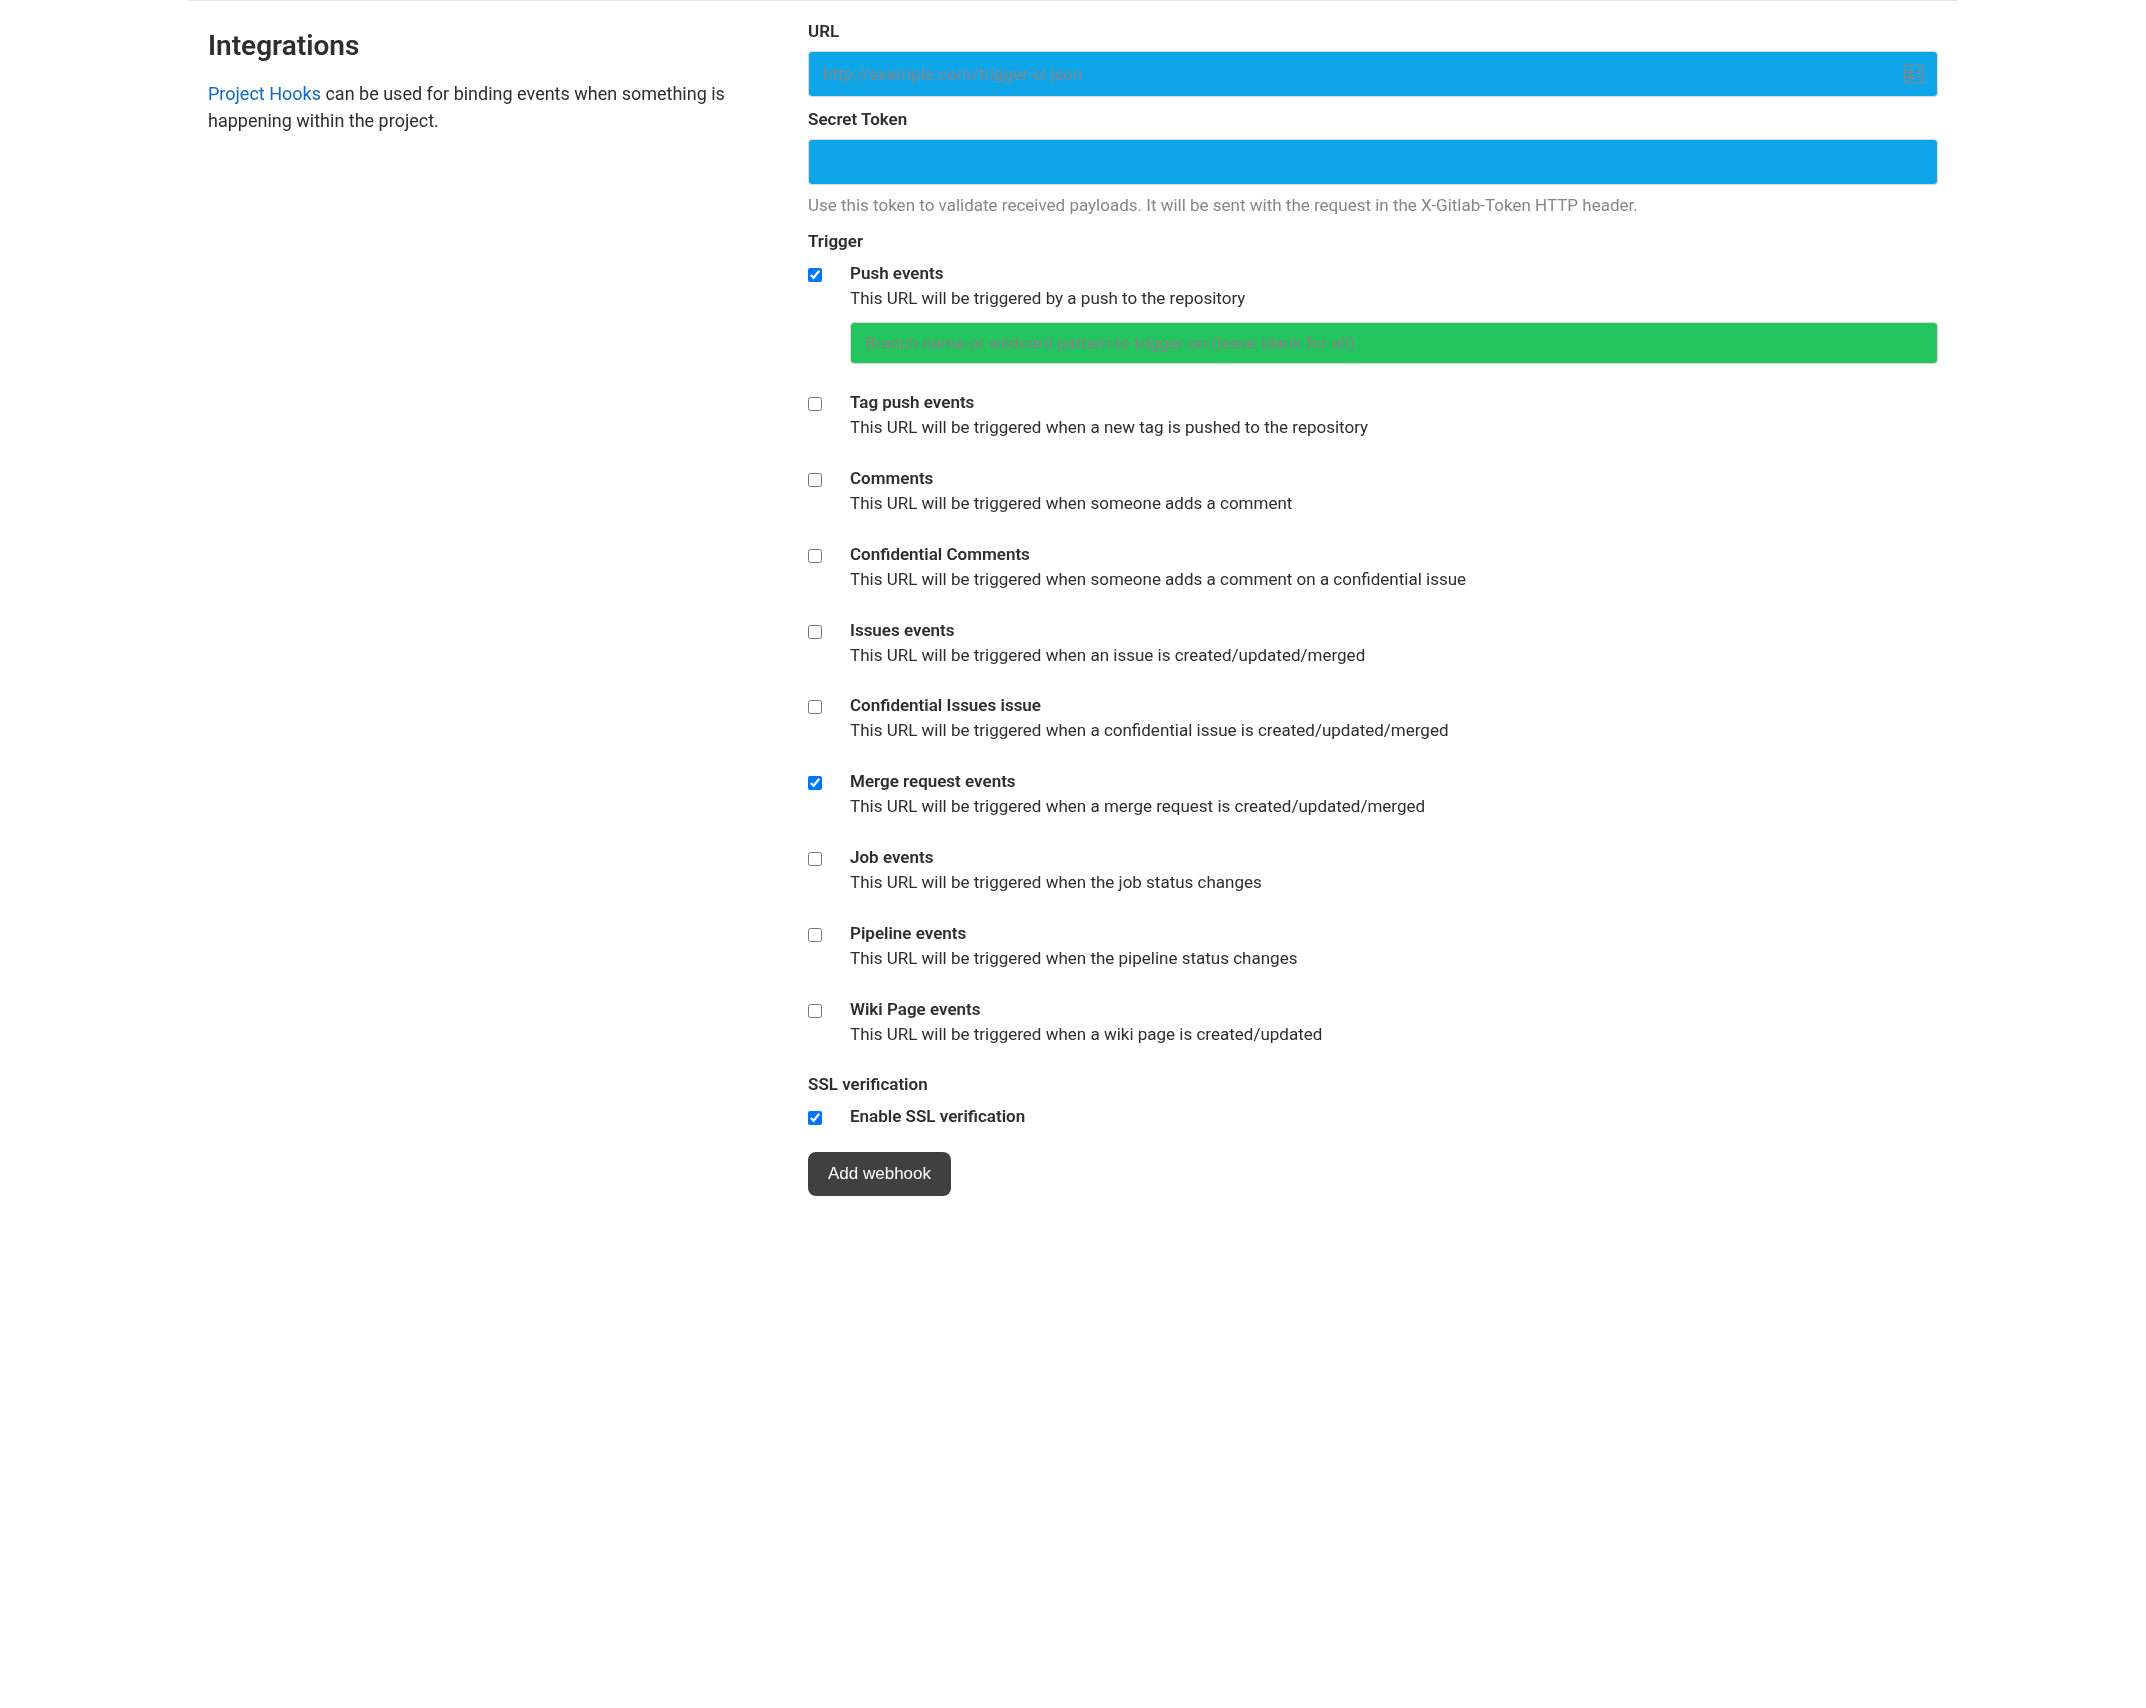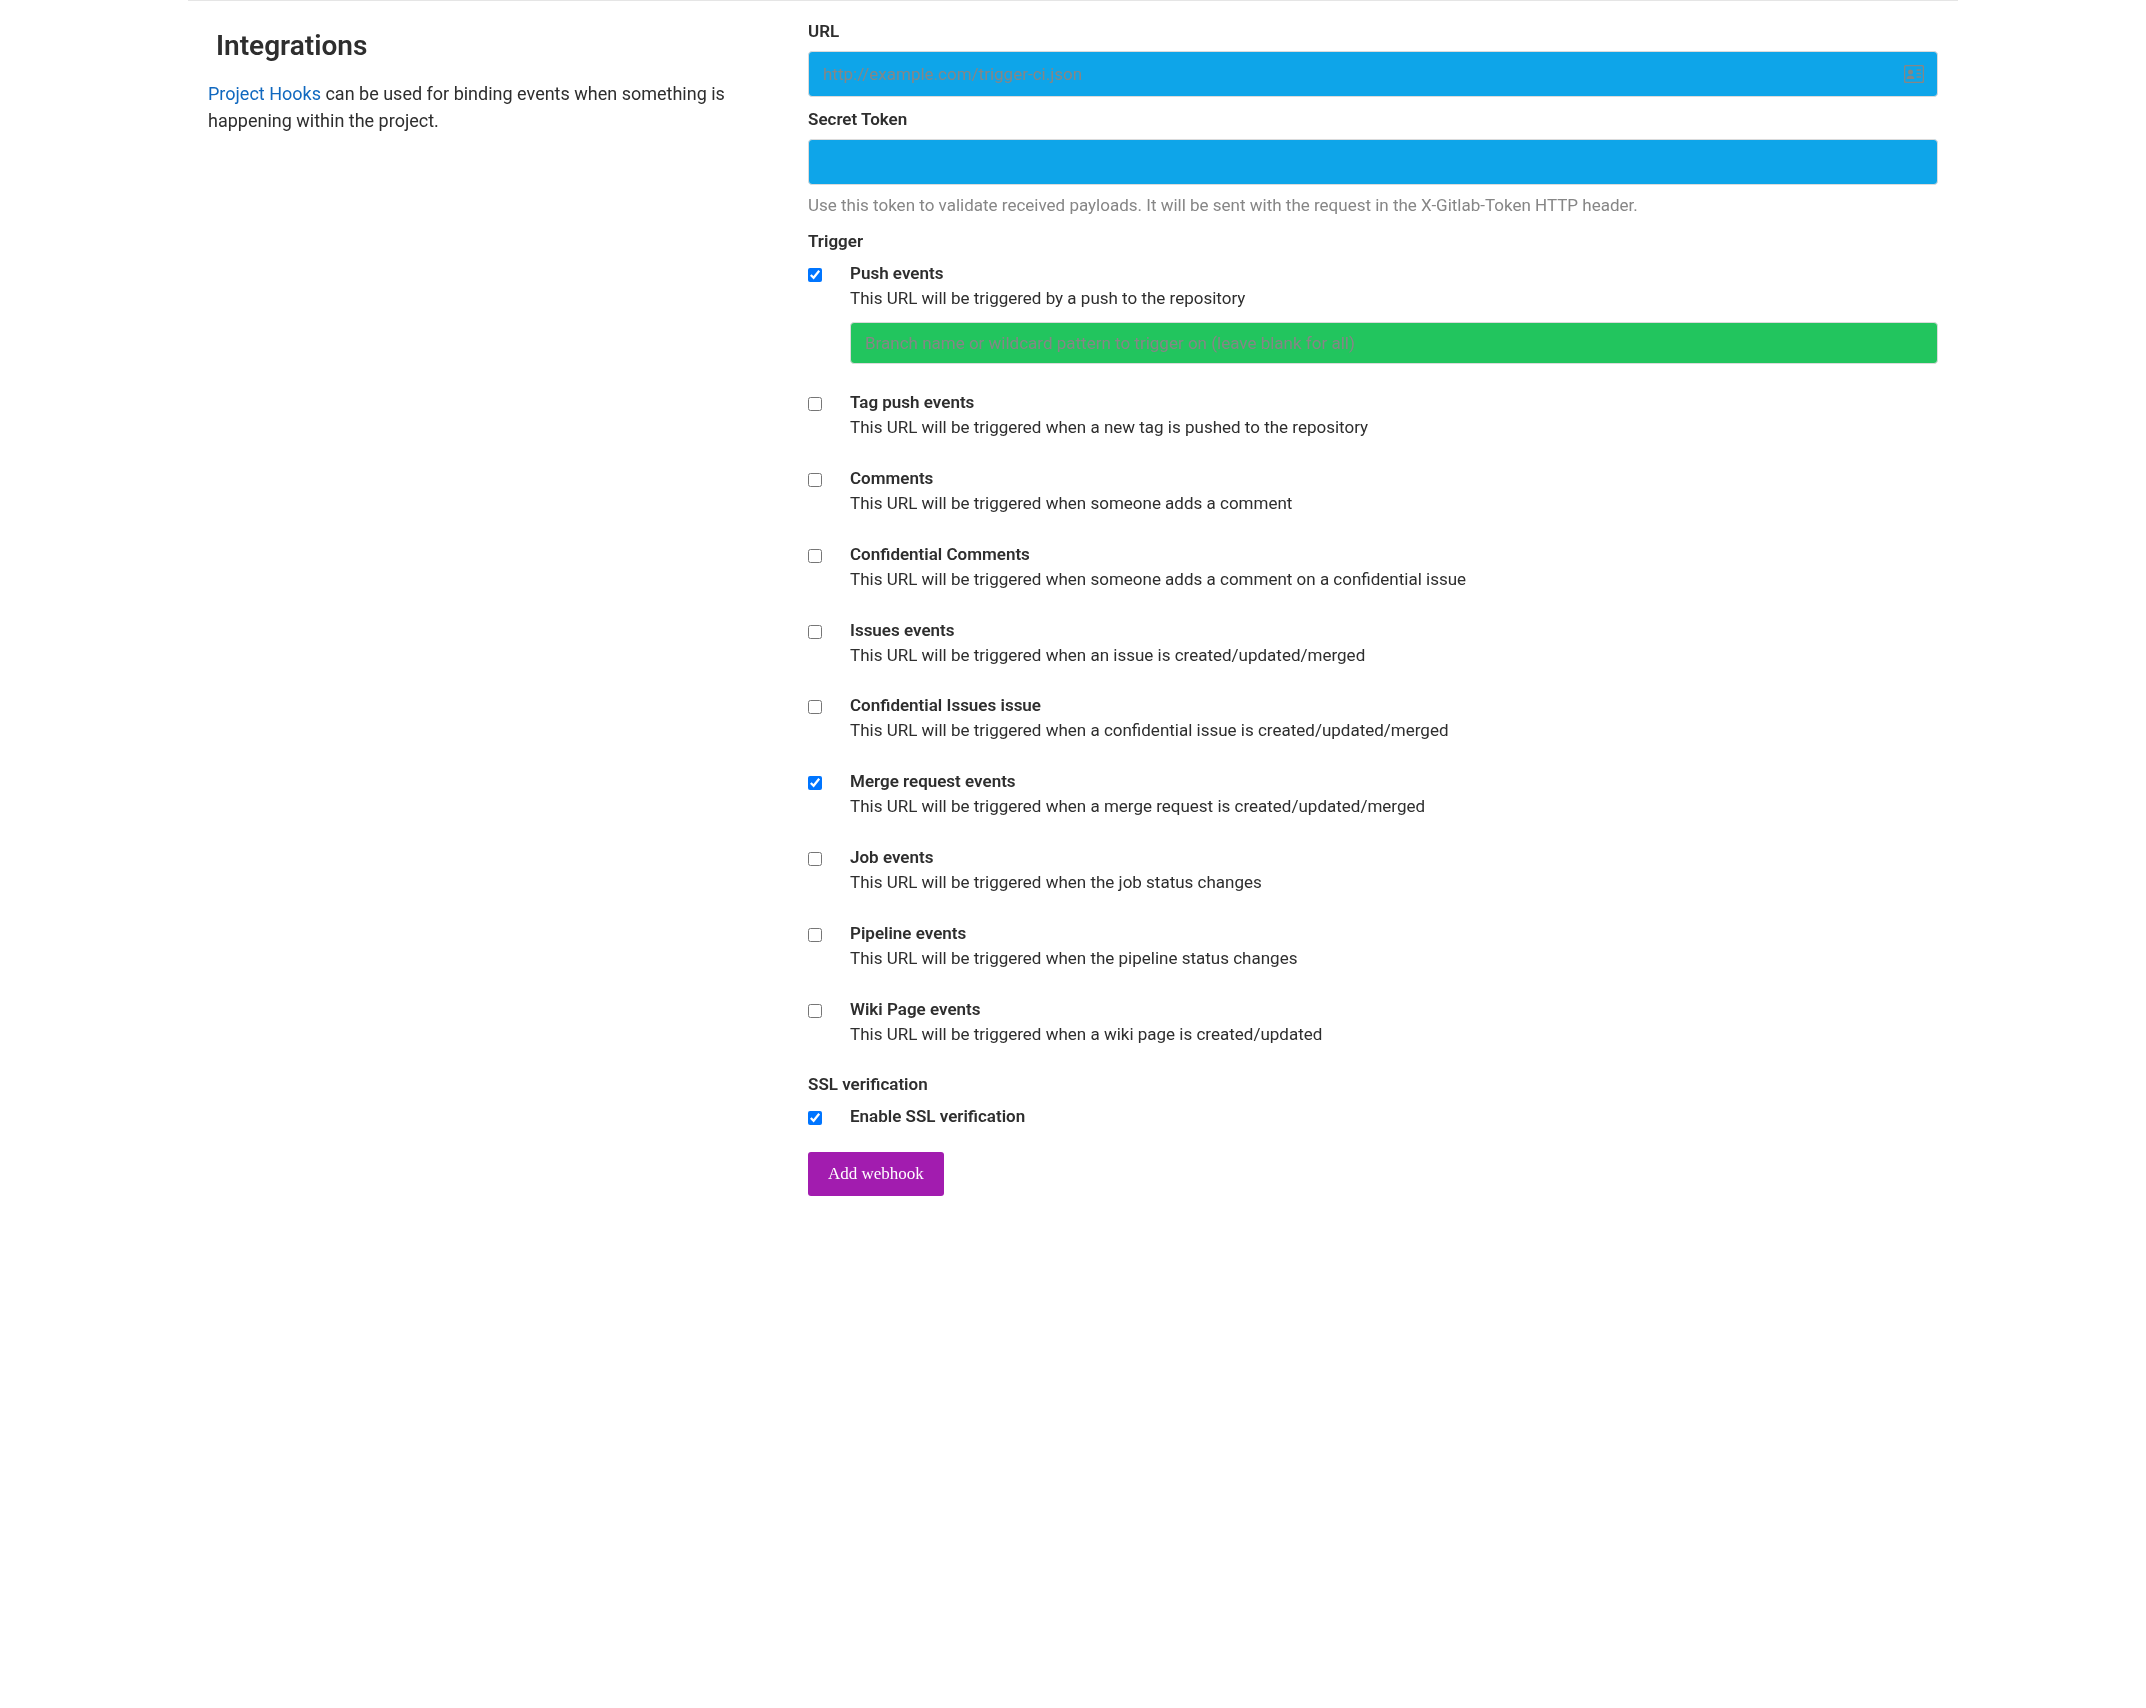--- a/index.html
+++ b/index.html
@@ -25,21 +25,20 @@
       width: 600px;
       padding-right: 40px;
       flex-shrink: 0;
     }
     .sidebar h4 {
       font-size: 28px;
       font-weight: 600;
       color: #2e2e2e;
       margin-bottom: 18px;
       margin-top: 8px;
-      margin-left: 8px;
     }
     .sidebar p {
       font-size: 18px;
       line-height: 1.5;
       color: #2e2e2e;
     }
     .sidebar a {
       color: #1068bf;
       text-decoration: none;
     }
@@ -125,28 +124,28 @@
     .trigger-input::placeholder {
       color: #868686;
     }
     .ssl-section {
       margin-top: 8px;
     }
     .ssl-section .trigger-item {
       margin-bottom: 22px;
     }
     .btn-success {
-      background-color: #a21caf;
+      background-color: #404040;
       color: #fff;
       border: none;
       padding: 12px 20px;
       font-size: 17px;
-      border-radius: 3px;
+      border-radius: 8px;
       cursor: pointer;
-      font-family: Liberation Serif, serif;
+      font-family: Liberation Sans, sans-serif;
     }
     .url-wrapper {
       position: relative;
     }
     .url-icon {
       position: absolute;
       right: 14px;
       top: 50%;
       transform: translateY(-50%);
       width: 20px;

